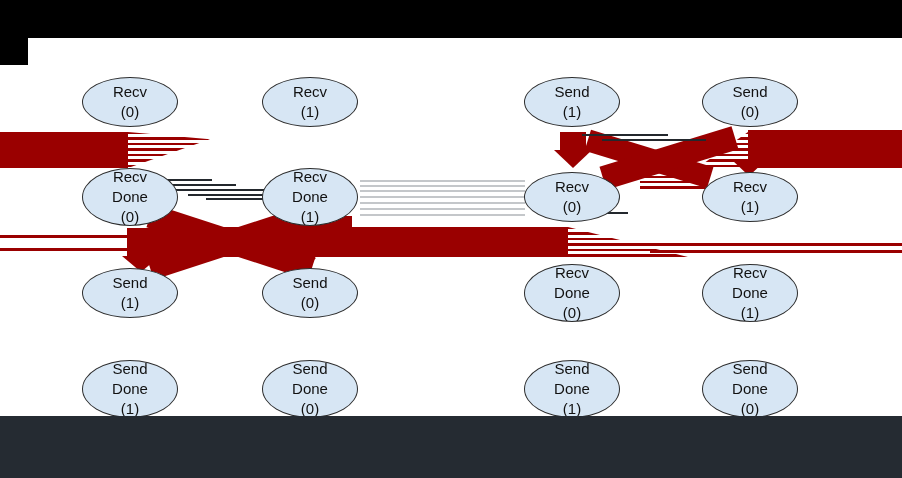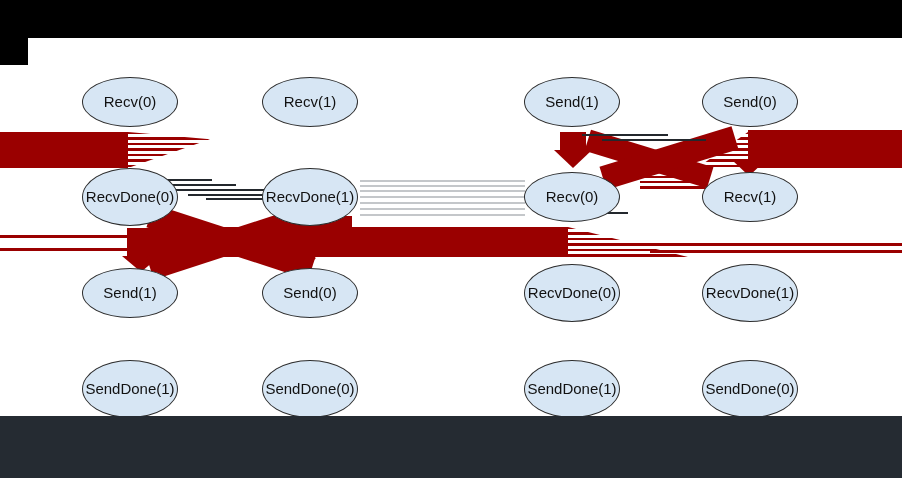--- a/index.html
+++ b/index.html
@@ -30,21 +30,21 @@
   
   .dash{position:absolute;height:2px;background:#23282d;z-index:6;}
   .streak{position:absolute;height:2px;background:rgba(70,80,90,0.32);z-index:4;}
 
   
   .node{
     position:absolute;z-index:10;
     background:var(--node-fill,#d7e6f4);
     border:1.5px solid var(--node-border,#2d2d2d);
     border-radius:50%;
-    display:flex;flex-direction:row;align-items:center;justify-content:center;
+    display:flex;flex-direction:column;align-items:center;justify-content:center;
     box-sizing:border-box;
     color:var(--node-text,#111);
     font-size:15px;line-height:20px;text-align:center;
   }
   .node span{display:block;white-space:nowrap;}
 </style>
 </head>
 <body>
 
 <div id="stage" style="--red: #9a0000; --node-fill: #d7e6f4; --node-border: #2d2d2d; --node-text: #111111; --bar-top: #000000; --bar-bottom: #252b32;">

